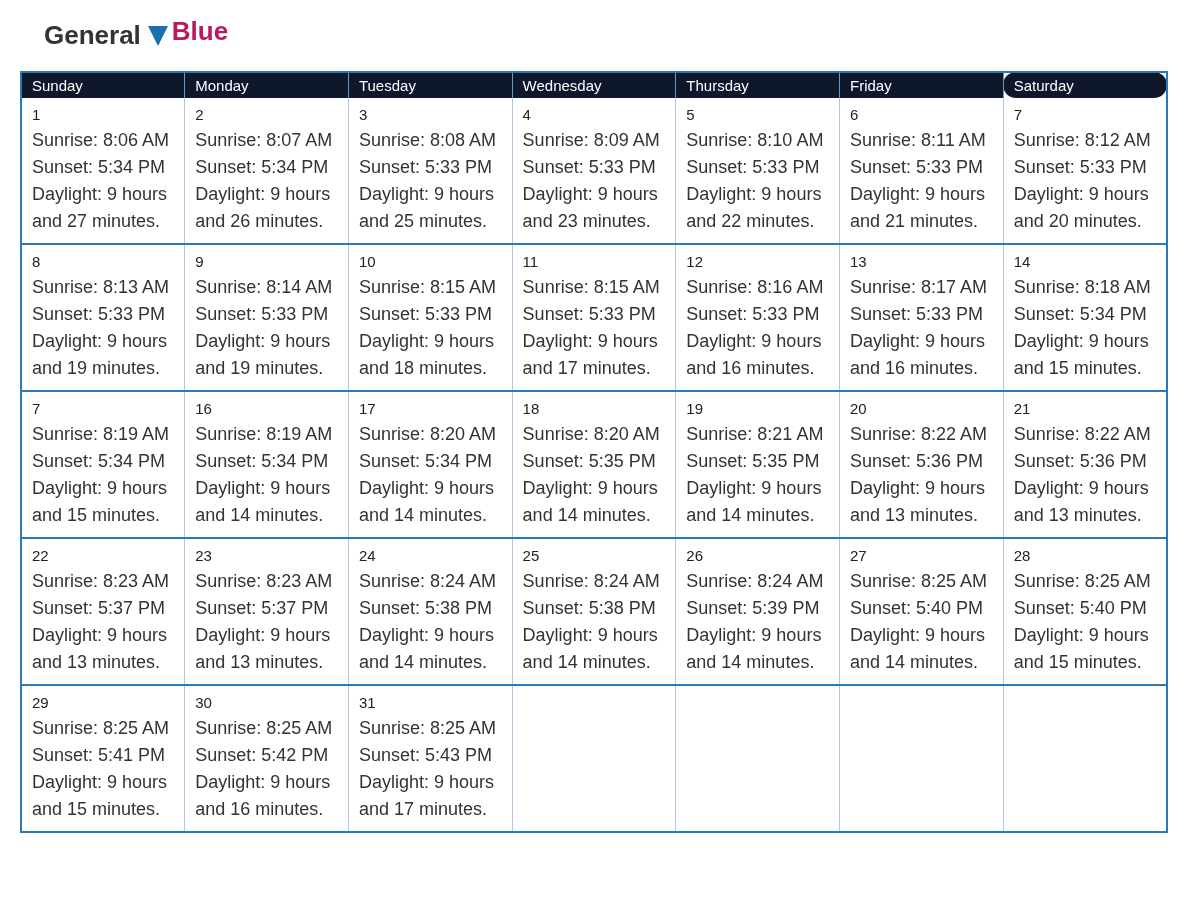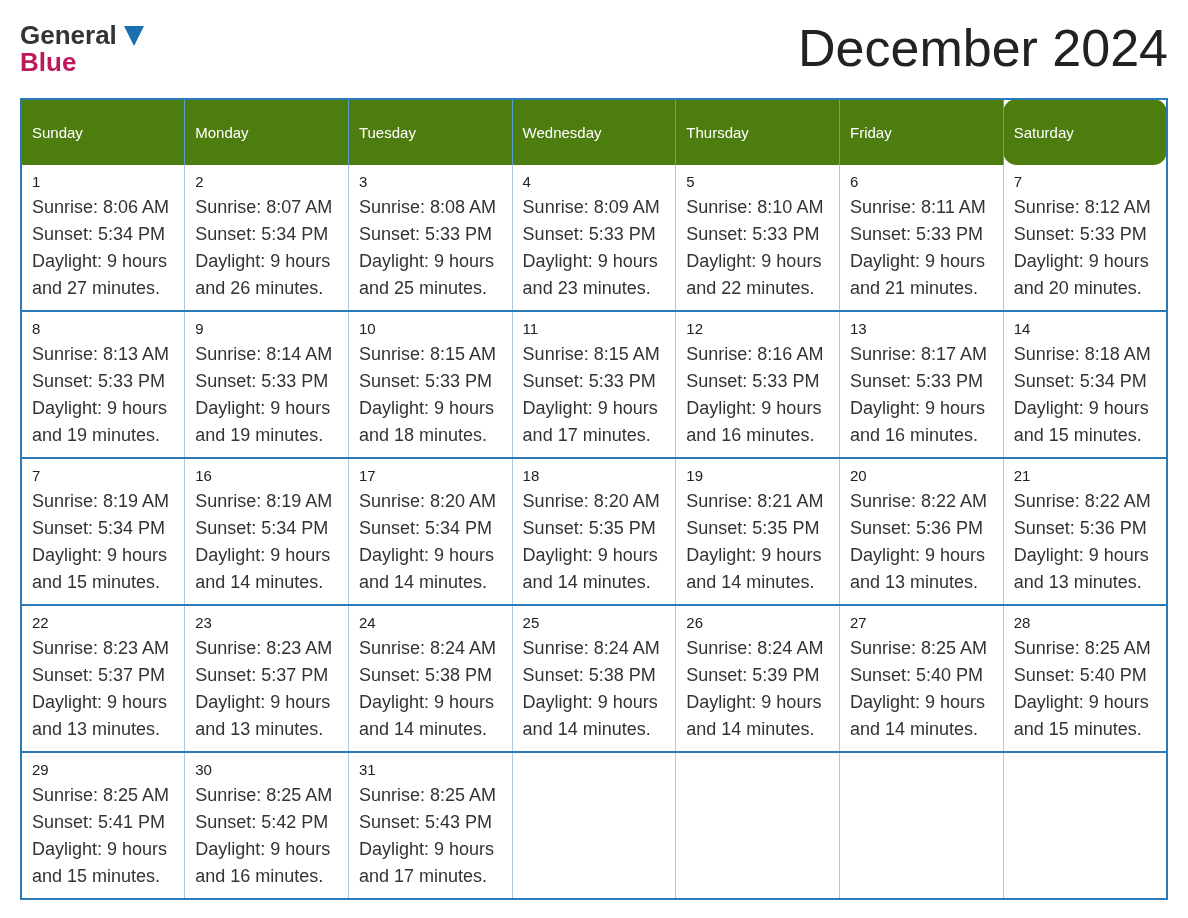--- a/index.html
+++ b/index.html
@@ -11,22 +11,23 @@
       min-height: 918px;
     }
     .header {
       display: flex;
       justify-content: space-between;
       align-items: flex-start;
       margin-bottom: 20px;
     }
     .logo {
       display: flex;
-      flex-direction: column;
+      flex-direction: row;
       align-items: flex-start;
+      margin-left: 24px;
     }
     .title-block {
       text-align: right;
     }
     .month-title {
       font-size: 52px;
       font-weight: normal;
       color: #222;
       line-height: 1.1;
     }
@@ -34,25 +35,25 @@
       font-size: 22px;
       color: #555;
       margin-top: 4px;
     }
     .calendar {
       width: 100%;
       border-collapse: collapse;
       border: 2px solid #2a7ab8;
     }
     .calendar th {
-      background-color: #4d7c0f;
+      background-color: #0f172a;
       color: #fff;
       font-size: 15px;
       font-weight: normal;
-      padding: 24px 10px;
+      padding: 4px 10px;
       text-align: left;
       border-right: 1px solid #5a9fd4;
     }
     .calendar th:last-child { border-right: none; border-radius: 14px; }
     .calendar td {
       vertical-align: top;
       padding: 8px 10px;
       border-right: 1px solid #b0c8e0;
       border-bottom: 2px solid #2a7ab8;
       font-size: 13px;
@@ -102,21 +103,20 @@
   <div class="logo">
     <div class="logo-svg">
       <span class="logo-general">General</span>
       <svg width="28" height="28" viewBox="0 0 28 28" style="margin-left:3px;">
         <polygon points="4,4 24,4 14,24" fill="#1a6faf"></polygon>
       </svg>
     </div>
     <div class="logo-row2">Blue</div>
   </div>
   <div class="title-block">
-    <div class="month-title">December 2024</div>
   </div>
 </div>
 
 <table class="calendar">
   <thead>
     <tr>
     <th>Sunday</th>
         <th>Monday</th>
         <th>Tuesday</th>
         <th>Wednesday</th>

